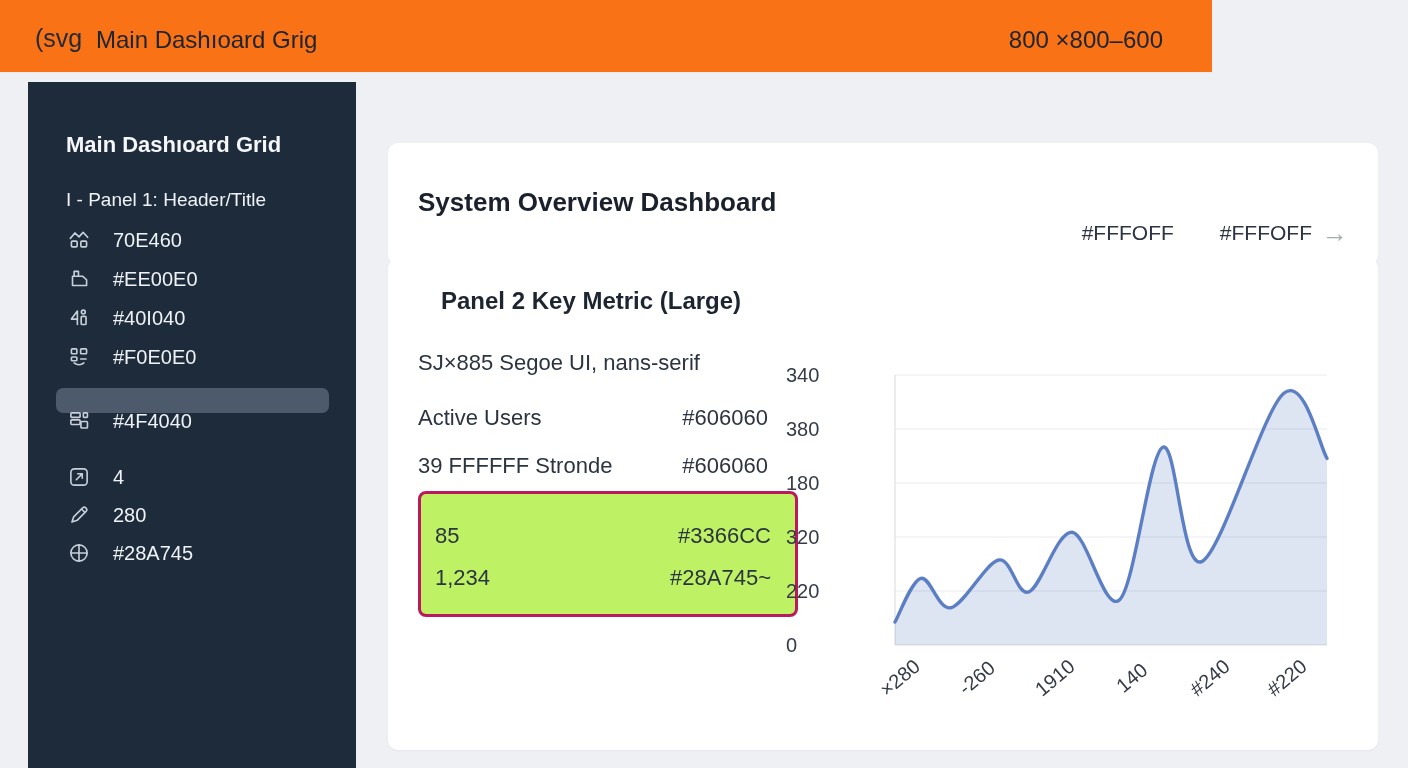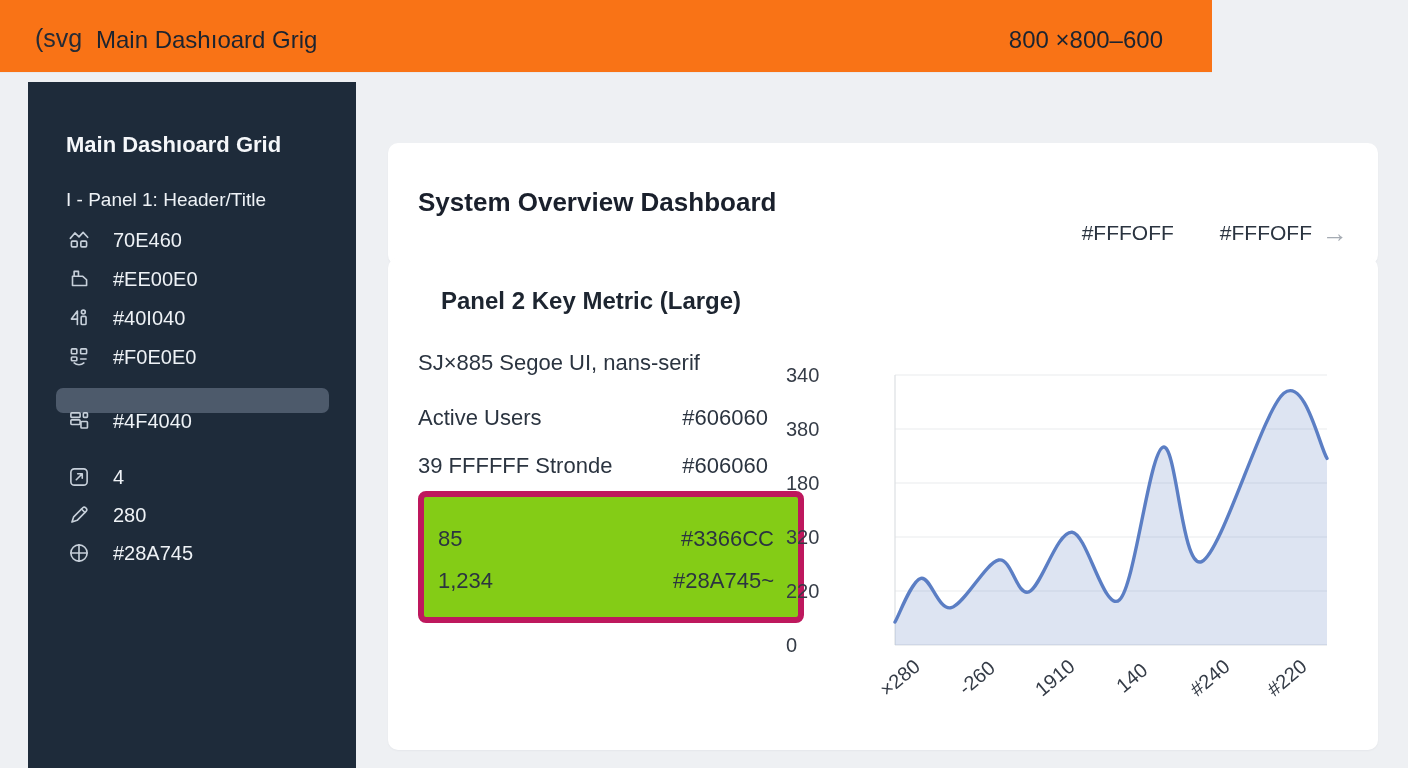--- a/index.html
+++ b/index.html
@@ -42,21 +42,21 @@
   .c1-pair { display:flex; align-items:center; gap:10px; }
   .c1-arrow { color:#a5abb3; font-size:26px; line-height:20px; }
 
   .c2-title { position:absolute; left:30px; top:29px; font-size:24px; font-weight:600; color:#1d2530;margin-left:23px; }
   .c2-subtitle { position:absolute; left:30px; top:92px; font-size:22px; color:#2b3440; }
   .m-row { position:absolute; left:30px; width:350px; display:flex; justify-content:space-between; font-size:22px; color:#2b3440; }
   .m-row-0 { top:147px; }
   .m-row-1 { top:195px; }
   .stat-box {
     position:absolute; left:30px; top:233px; width:374px; height:120px;
-    background:#84cc16; border:6px solid #be185d; border-radius:8px;
+    background:#bef264; border:3px solid #be185d; border-radius:8px;
   }
   .s-row { position:absolute; left:14px; right:24px; display:flex; justify-content:space-between; font-size:22px; color:#2b3440; }
   .s-row-0 { top:29px; }
   .s-row-1 { top:71px; }
 
   
   #chart-svg { position:absolute; left:500px; top:110px; }
   .y-tick { position:absolute; left:398px; width:92px; height:26px; line-height:26px; font-size:20px; color:#353c47; }
   .x-tick { position:absolute; font-size:20px; color:#353c47; white-space:nowrap; transform:translate(-50%,-50%) rotate(-40deg); }
 </style>

